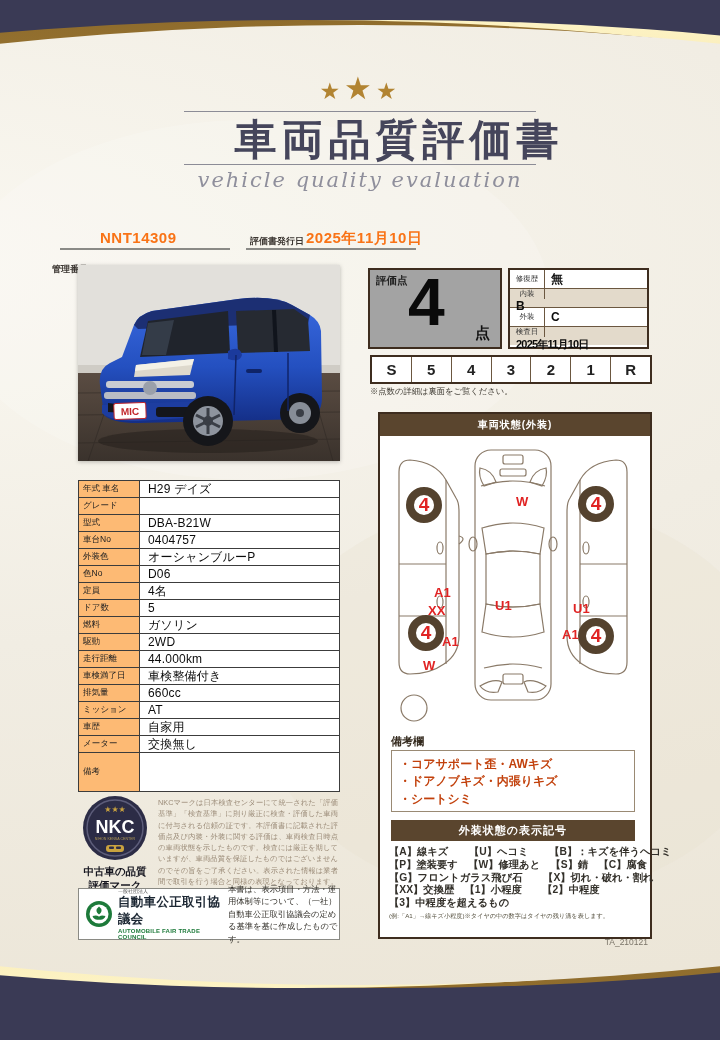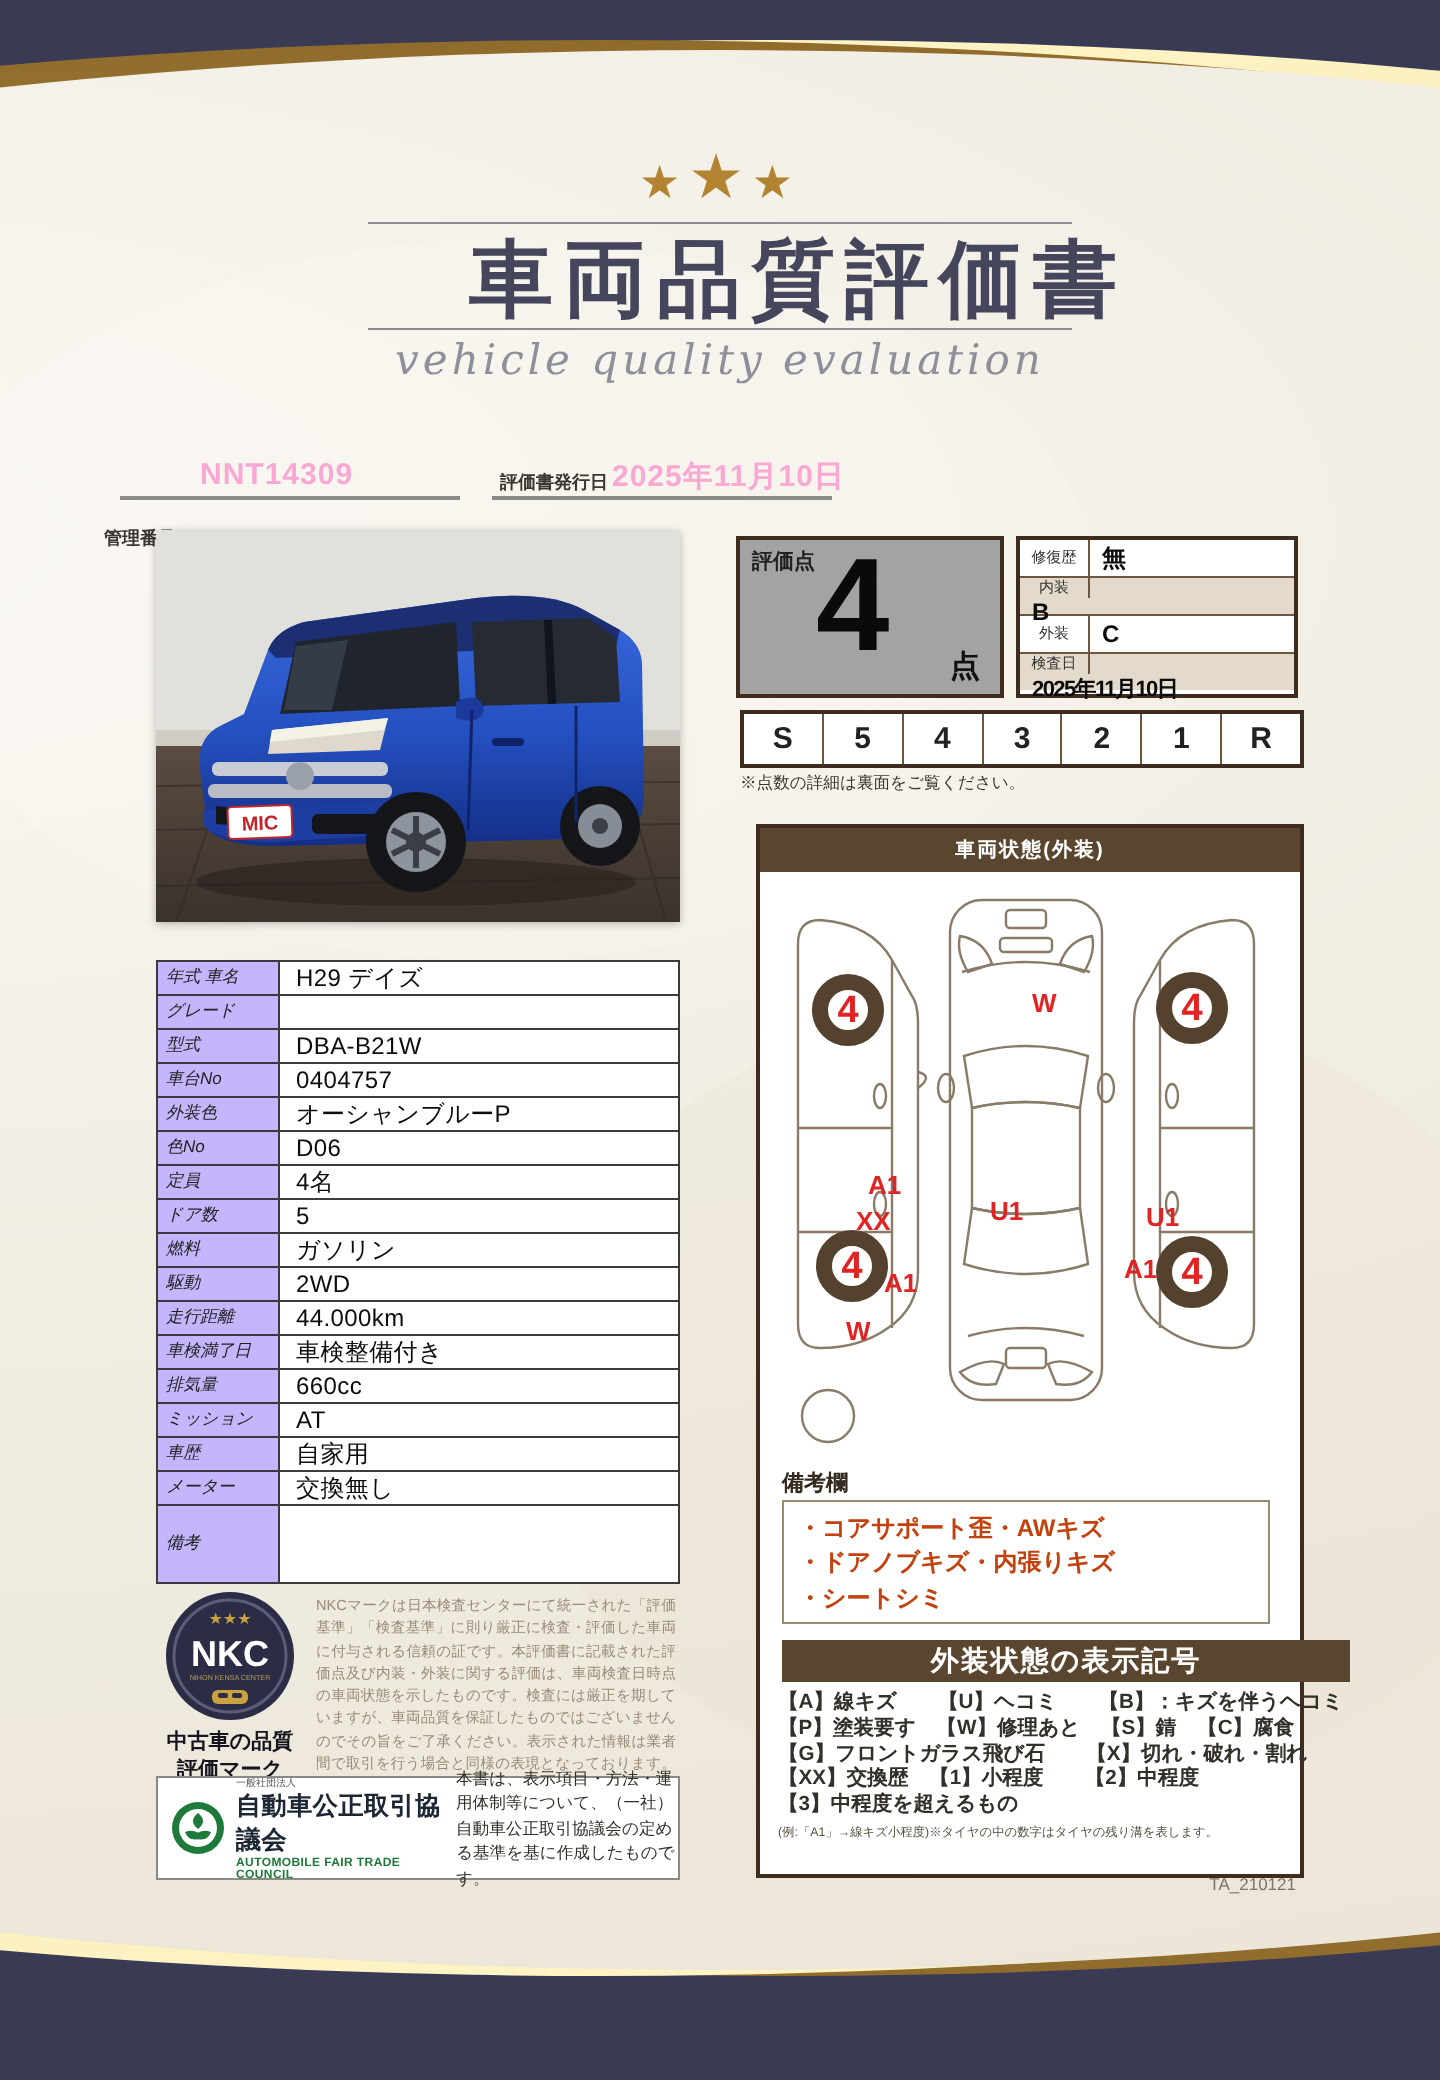--- a/index.html
+++ b/index.html
@@ -10,30 +10,30 @@
   .stars{left:0;top:70px;width:720px;text-align:center;color:#b28432;letter-spacing:4px;}
   .stars .s{font-size:23px;} .stars .b{font-size:31px;}
   .hline{height:1px;background:#8c8c96;}
   .title{left:0;top:112px;width:720px;text-align:center;color:#45455b;
          font-family:"DejaVu Serif","Liberation Serif",serif;font-weight:bold;
          font-size:42px;letter-spacing:5px;padding-left:39px;}
   .subtitle{left:0;top:168px;width:720px;text-align:center;color:#8f8f9c;
             font-family:"DejaVu Serif","Liberation Serif",serif;font-style:italic;
             font-size:21px;letter-spacing:2px;}
   .meta-label{font-size:9px;color:#3a3530;font-weight:bold;}
-  .meta-value{font-size:15px;color:#f9a8d4;font-weight:bold;letter-spacing:.5px;}
+  .meta-value{font-size:15px;color:#f97316;font-weight:bold;letter-spacing:.5px;}
   .meta-line{height:2px;background:#8a8a86;}
   
   .photo-frame{left:78px;top:265px;width:262px;height:196px;background:#fff;
                box-shadow:0 1px 4px rgba(0,0,0,.25);}
   .spec{left:78px;top:480px;width:260px;border:1px solid #3c3c3c;background:#fff;}
   .spec-row{display:flex;border-bottom:1px solid #3c3c3c;height:16px;}
   .spec-row:last-child{border-bottom:none;height:38px;}
-  .spec-label{width:56px;background:#c4b5fd;border-right:1px solid #3c3c3c;
-              font-size:8.5px;color:#222;display:flex;align-items:center;padding-left:4px;font-style:italic;}
+  .spec-label{width:56px;background:#fdba74;border-right:1px solid #3c3c3c;
+              font-size:8.5px;color:#222;display:flex;align-items:center;padding-left:4px;}
   .spec-value{flex:1;font-size:12px;font-weight:normal;color:#0c0c0c;
               display:flex;align-items:center;padding-left:8px;letter-spacing:.2px;}
   .nkc-caption{font-size:10.5px;font-weight:bold;color:#15151f;text-align:center;line-height:1.3;}
   .nkc-desc{font-size:7.3px;color:#9b8b78;line-height:1.55;text-align:justify;}
   .ftc-box{left:78px;top:888px;width:260px;height:50px;border:1.5px solid #8a8a84;background:#fff;
            display:flex;align-items:center;}
   .ftc-type{font-size:5px;color:#555;}
   .ftc-name{font-size:12.5px;font-weight:bold;color:#1c2733;letter-spacing:.3px;}
   .ftc-en{font-size:6px;color:#1d7a3a;font-weight:bold;letter-spacing:.2px;}
   .ftc-desc{font-size:8.3px;color:#33302a;line-height:1.5;width:122px;margin-left:6px;}
@@ -58,22 +58,22 @@
   .scale-cell:last-child{border-right:none;}
   .scale-note{left:370px;top:386px;font-size:8.3px;color:#3b372f;}
   .cond-box{left:378px;top:412px;width:270px;height:523px;border:2px solid #3e2d1f;background:#fff;}
   .cond-header{position:absolute;left:0;top:0;width:100%;height:22px;background:#5a452e;color:#fff;
                font-size:10px;font-weight:bold;display:flex;align-items:center;justify-content:center;
                letter-spacing:1px;}
   .remarks-label{position:absolute;left:11px;top:320px;font-size:11px;font-weight:bold;color:#33291d;}
   .remarks-box{position:absolute;left:11px;top:336px;width:244px;height:62px;border:1px solid #9a8a74;background:#fff;
                padding:5px 0 0 7px;box-sizing:border-box;}
   .remark-line{font-size:12px;font-weight:bold;color:#c2410c;line-height:1.45;}
-  .legend-bar{position:absolute;left:11px;top:406px;width:284px;height:21px;background:#5a452e;color:#fff;
-              font-size:14px;font-weight:bold;display:flex;align-items:center;justify-content:center;letter-spacing:1px;}
+  .legend-bar{position:absolute;left:11px;top:406px;width:244px;height:21px;background:#5a452e;color:#fff;
+              font-size:11px;font-weight:bold;display:flex;align-items:center;justify-content:center;letter-spacing:1px;}
   .legend-text{position:absolute;left:9px;top:432px;width:254px;}
   .legend-line{font-size:10.3px;font-weight:bold;color:#33302a;line-height:1.24;white-space:nowrap;}
   .legend-note{font-size:6.2px;color:#55503f;margin-top:2px;}
   .ta-code{left:560px;top:937px;width:88px;text-align:right;font-size:8.5px;color:#7a7468;}
   svg text{font-family:"Liberation Sans",sans-serif;}
 </style>
 </head>
 <body>
 
 <svg class="abs" width="720" height="1040" style="left:0;top:0;">

